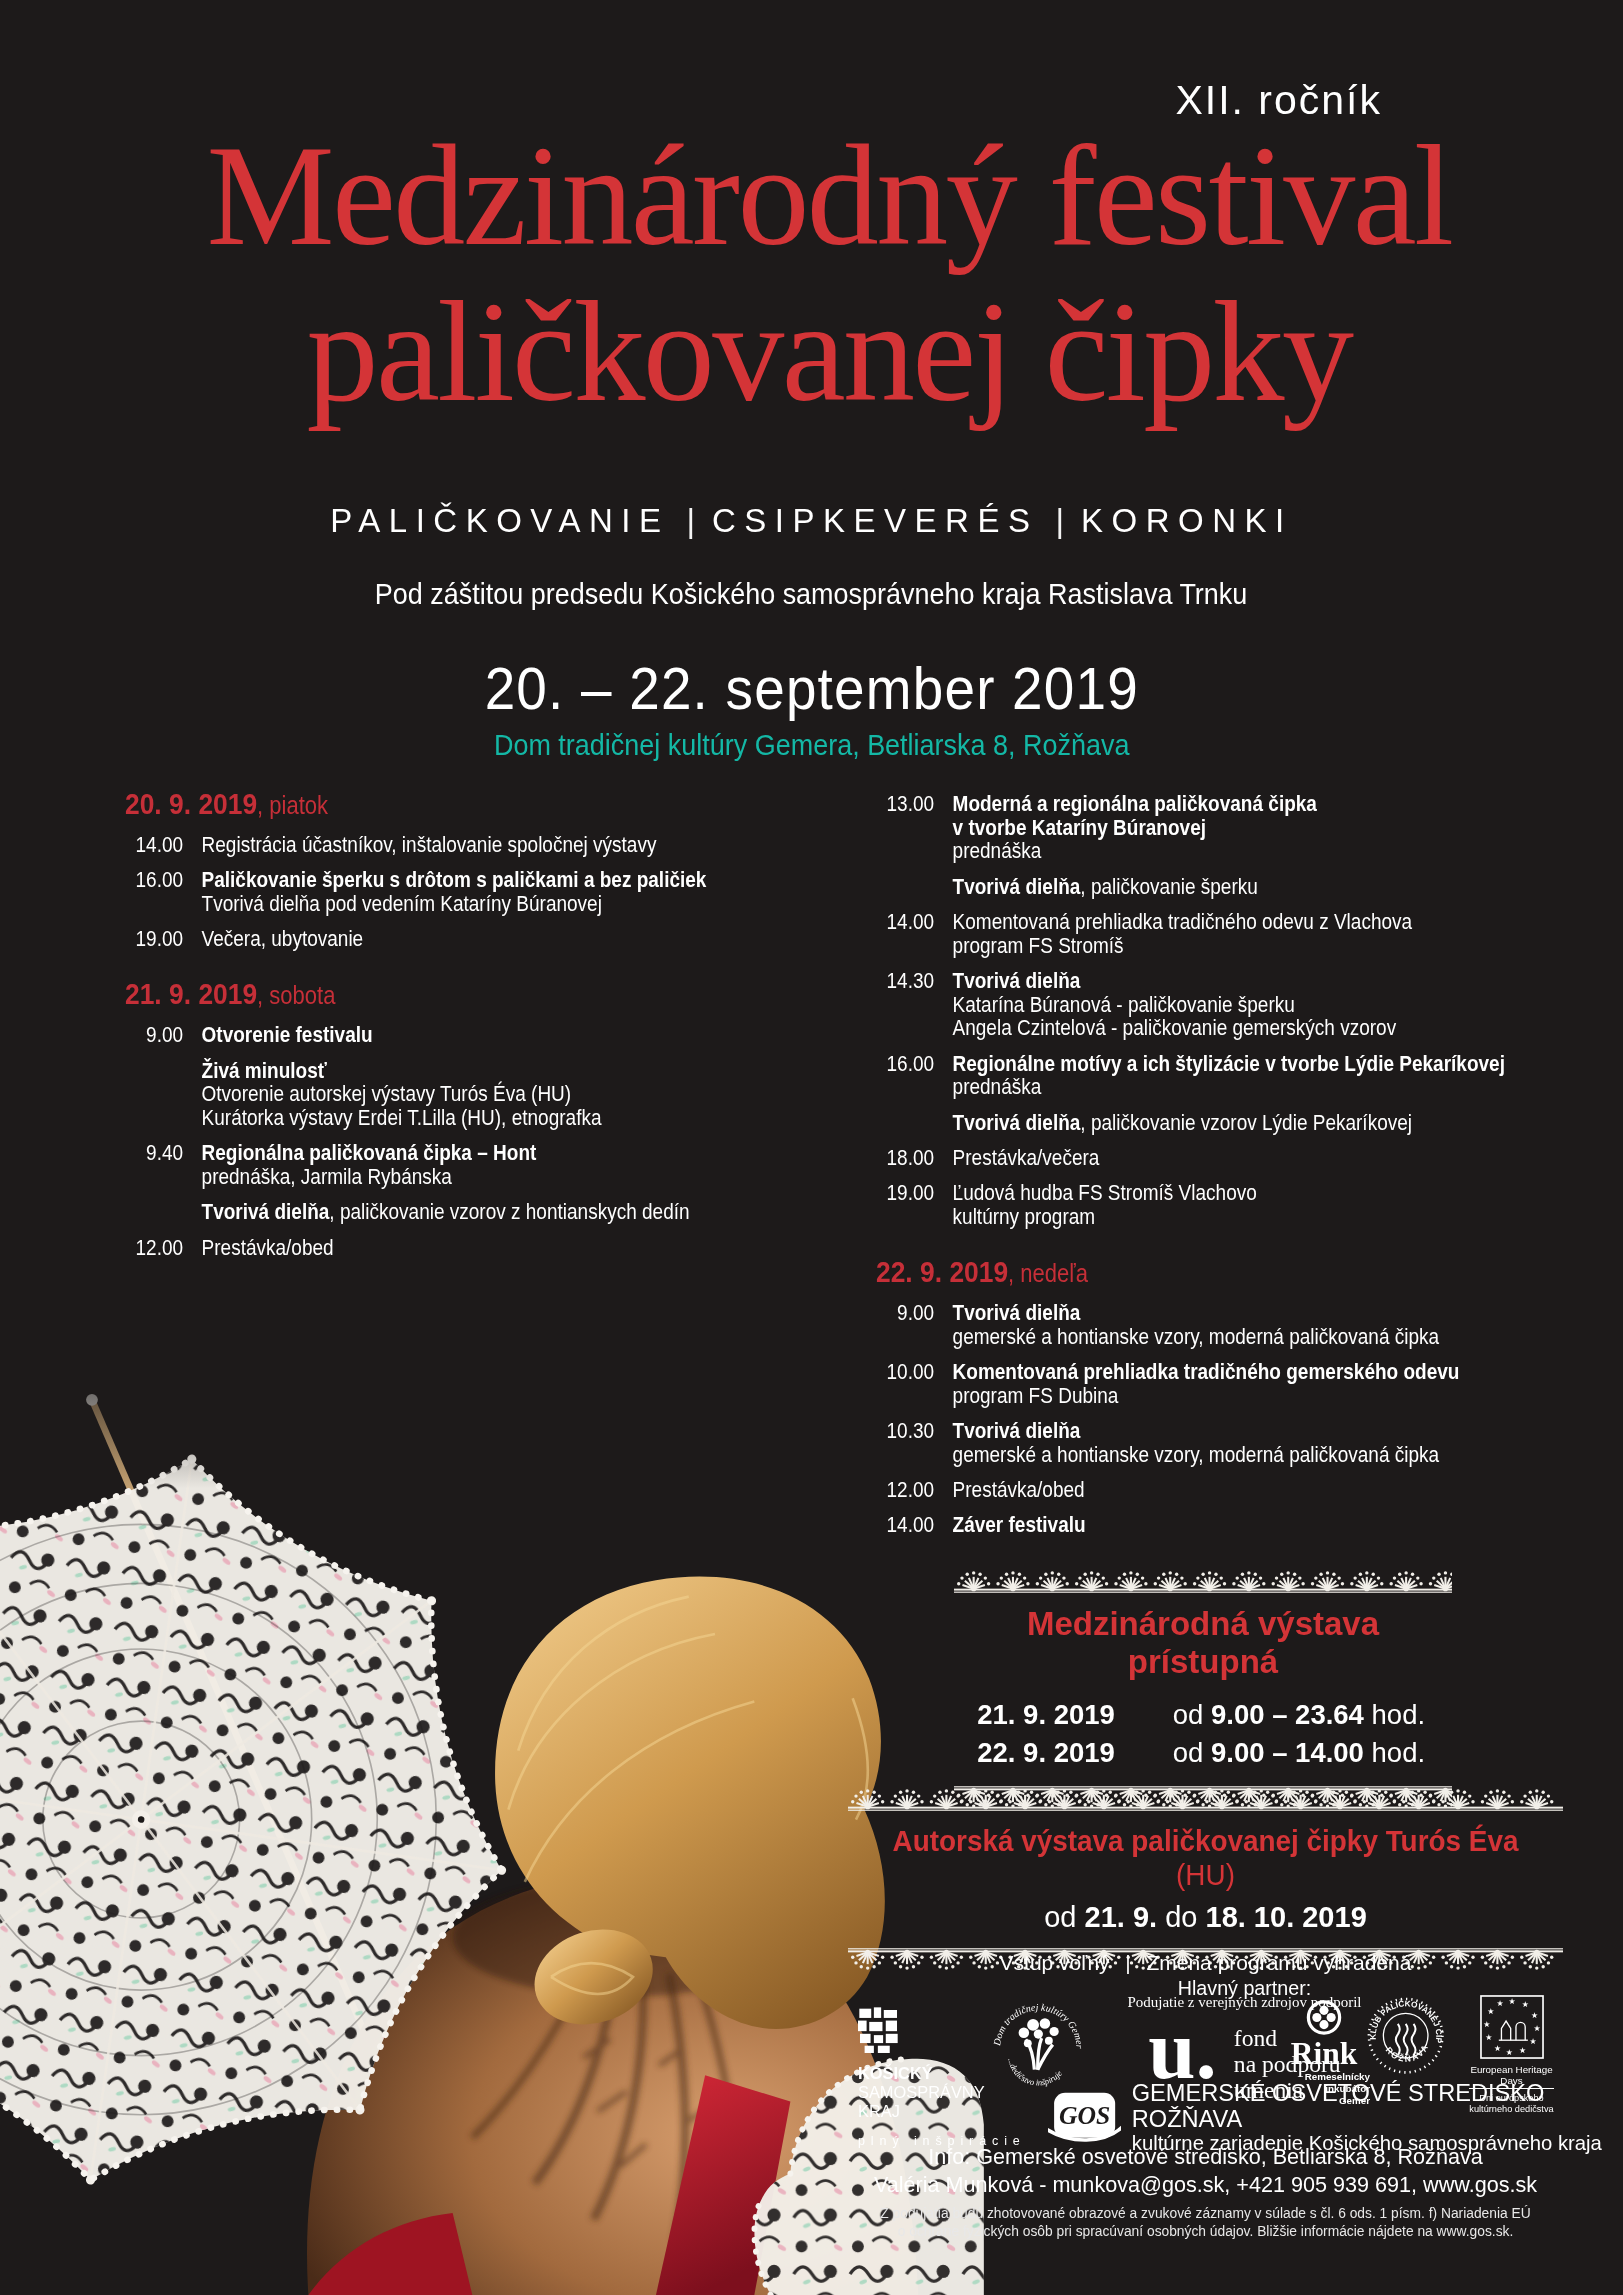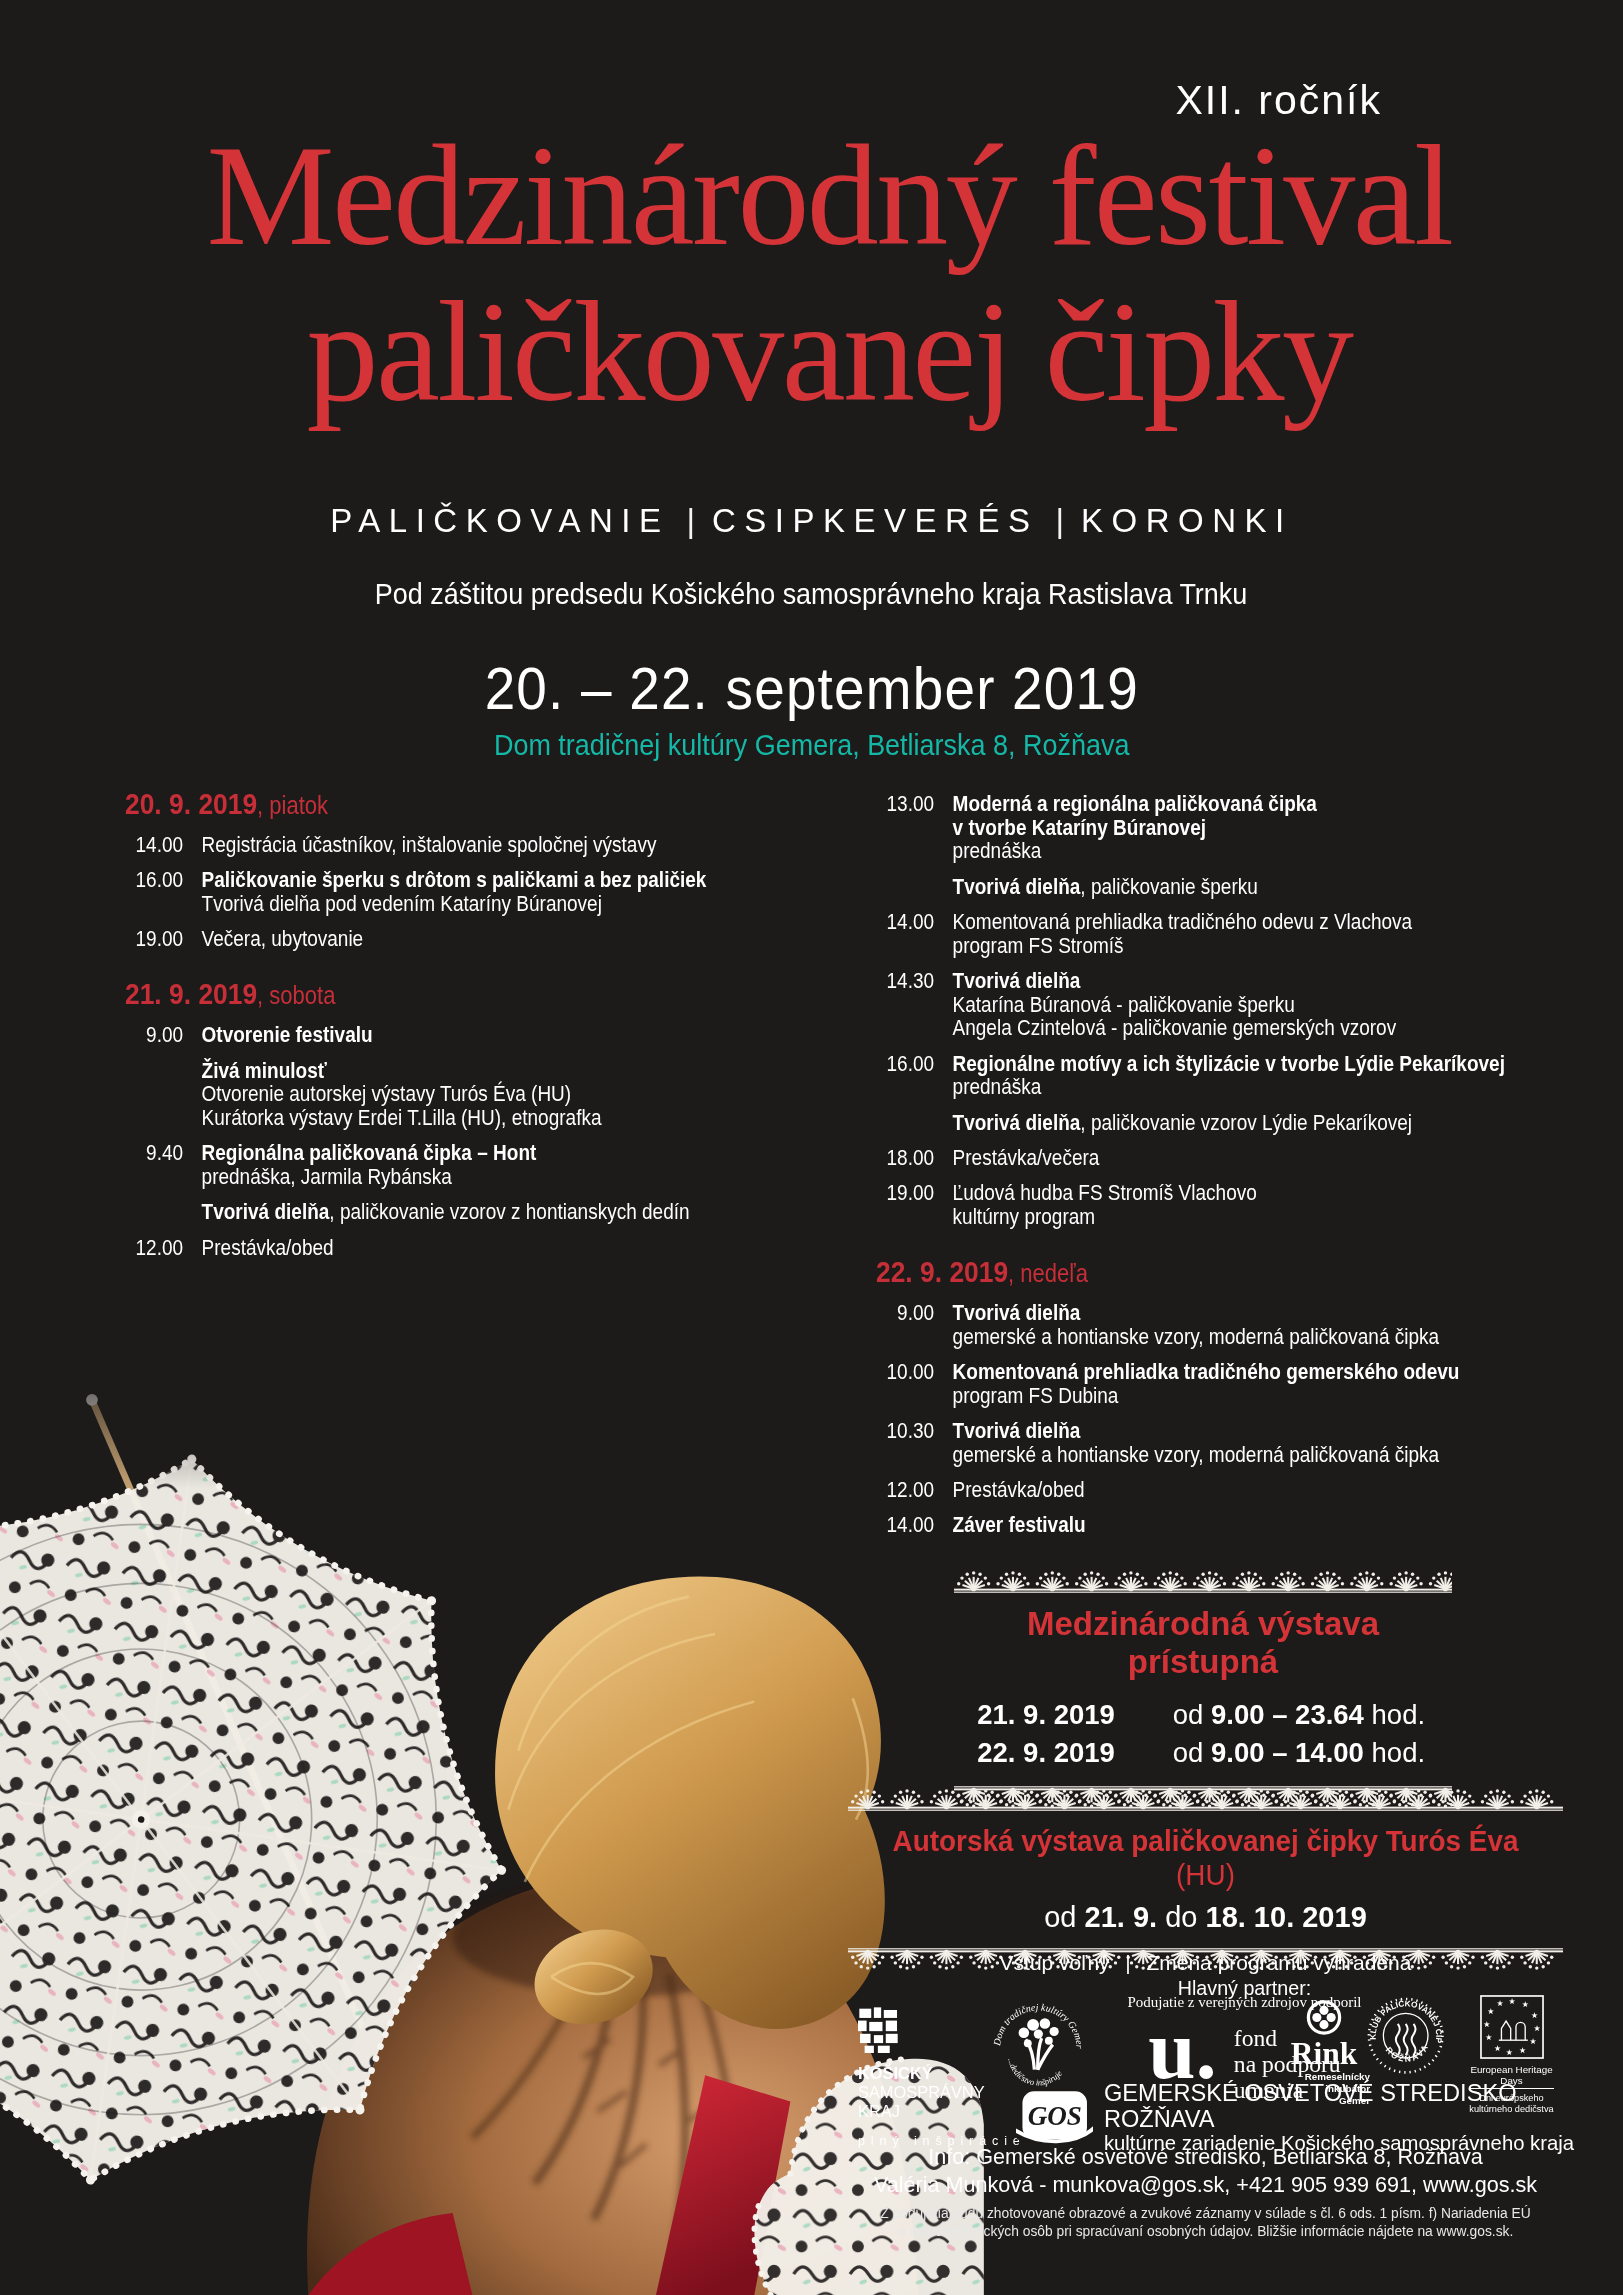--- a/index.html
+++ b/index.html
@@ -61,21 +61,21 @@
   .fpu-row{display:flex;justify-content:center;align-items:flex-start;gap:17px;}
   .fpu-u{font-size:85px;line-height:63px;font-weight:bold;}
   .fpu-lines{text-align:left;font-size:23.6px;line-height:26px;padding-top:7.9px;}
   .rink{left:1278px;top:1998px;width:92px;text-align:center;}
   .rink-name{font-family:"Liberation Serif",serif;font-weight:bold;font-size:31.5px;line-height:34px;}
   .rink-sub{font-size:9.8px;font-weight:bold;line-height:11.8px;text-align:right;}
   .klub{left:1365px;top:1995px;}
   .ehd{left:1469px;top:1994px;width:85px;text-align:center;}
   .ehd-name{font-size:9.8px;margin-top:3.9px;padding-bottom:2.6px;border-bottom:1.3px solid #fff;}
   .ehd-sub{font-size:9.2px;line-height:11px;margin-top:3.3px;}
-  .gos{left:1016px;top:2080px;display:flex;align-items:center;gap:10.5px;}
+  .gos{left:1048px;top:2080px;display:flex;align-items:center;gap:10.5px;}
   .gos-text .l1{font-size:23.6px;font-weight:normal;line-height:26px;}
   .gos-text .l2{font-size:20.3px;line-height:23.6px;}
 
   .contact{position:absolute;left:848px;top:2143px;width:715px;text-align:center;font-size:21.6px;line-height:27.5px;}
   .legal{position:absolute;left:848px;top:2205px;width:715px;text-align:center;font-size:13.8px;line-height:17.7px;color:#e8e8e8;}
 
   .photo{position:absolute;left:0;top:1331px;width:984px;height:964px;}
 </style>
 </head>
 <body>

